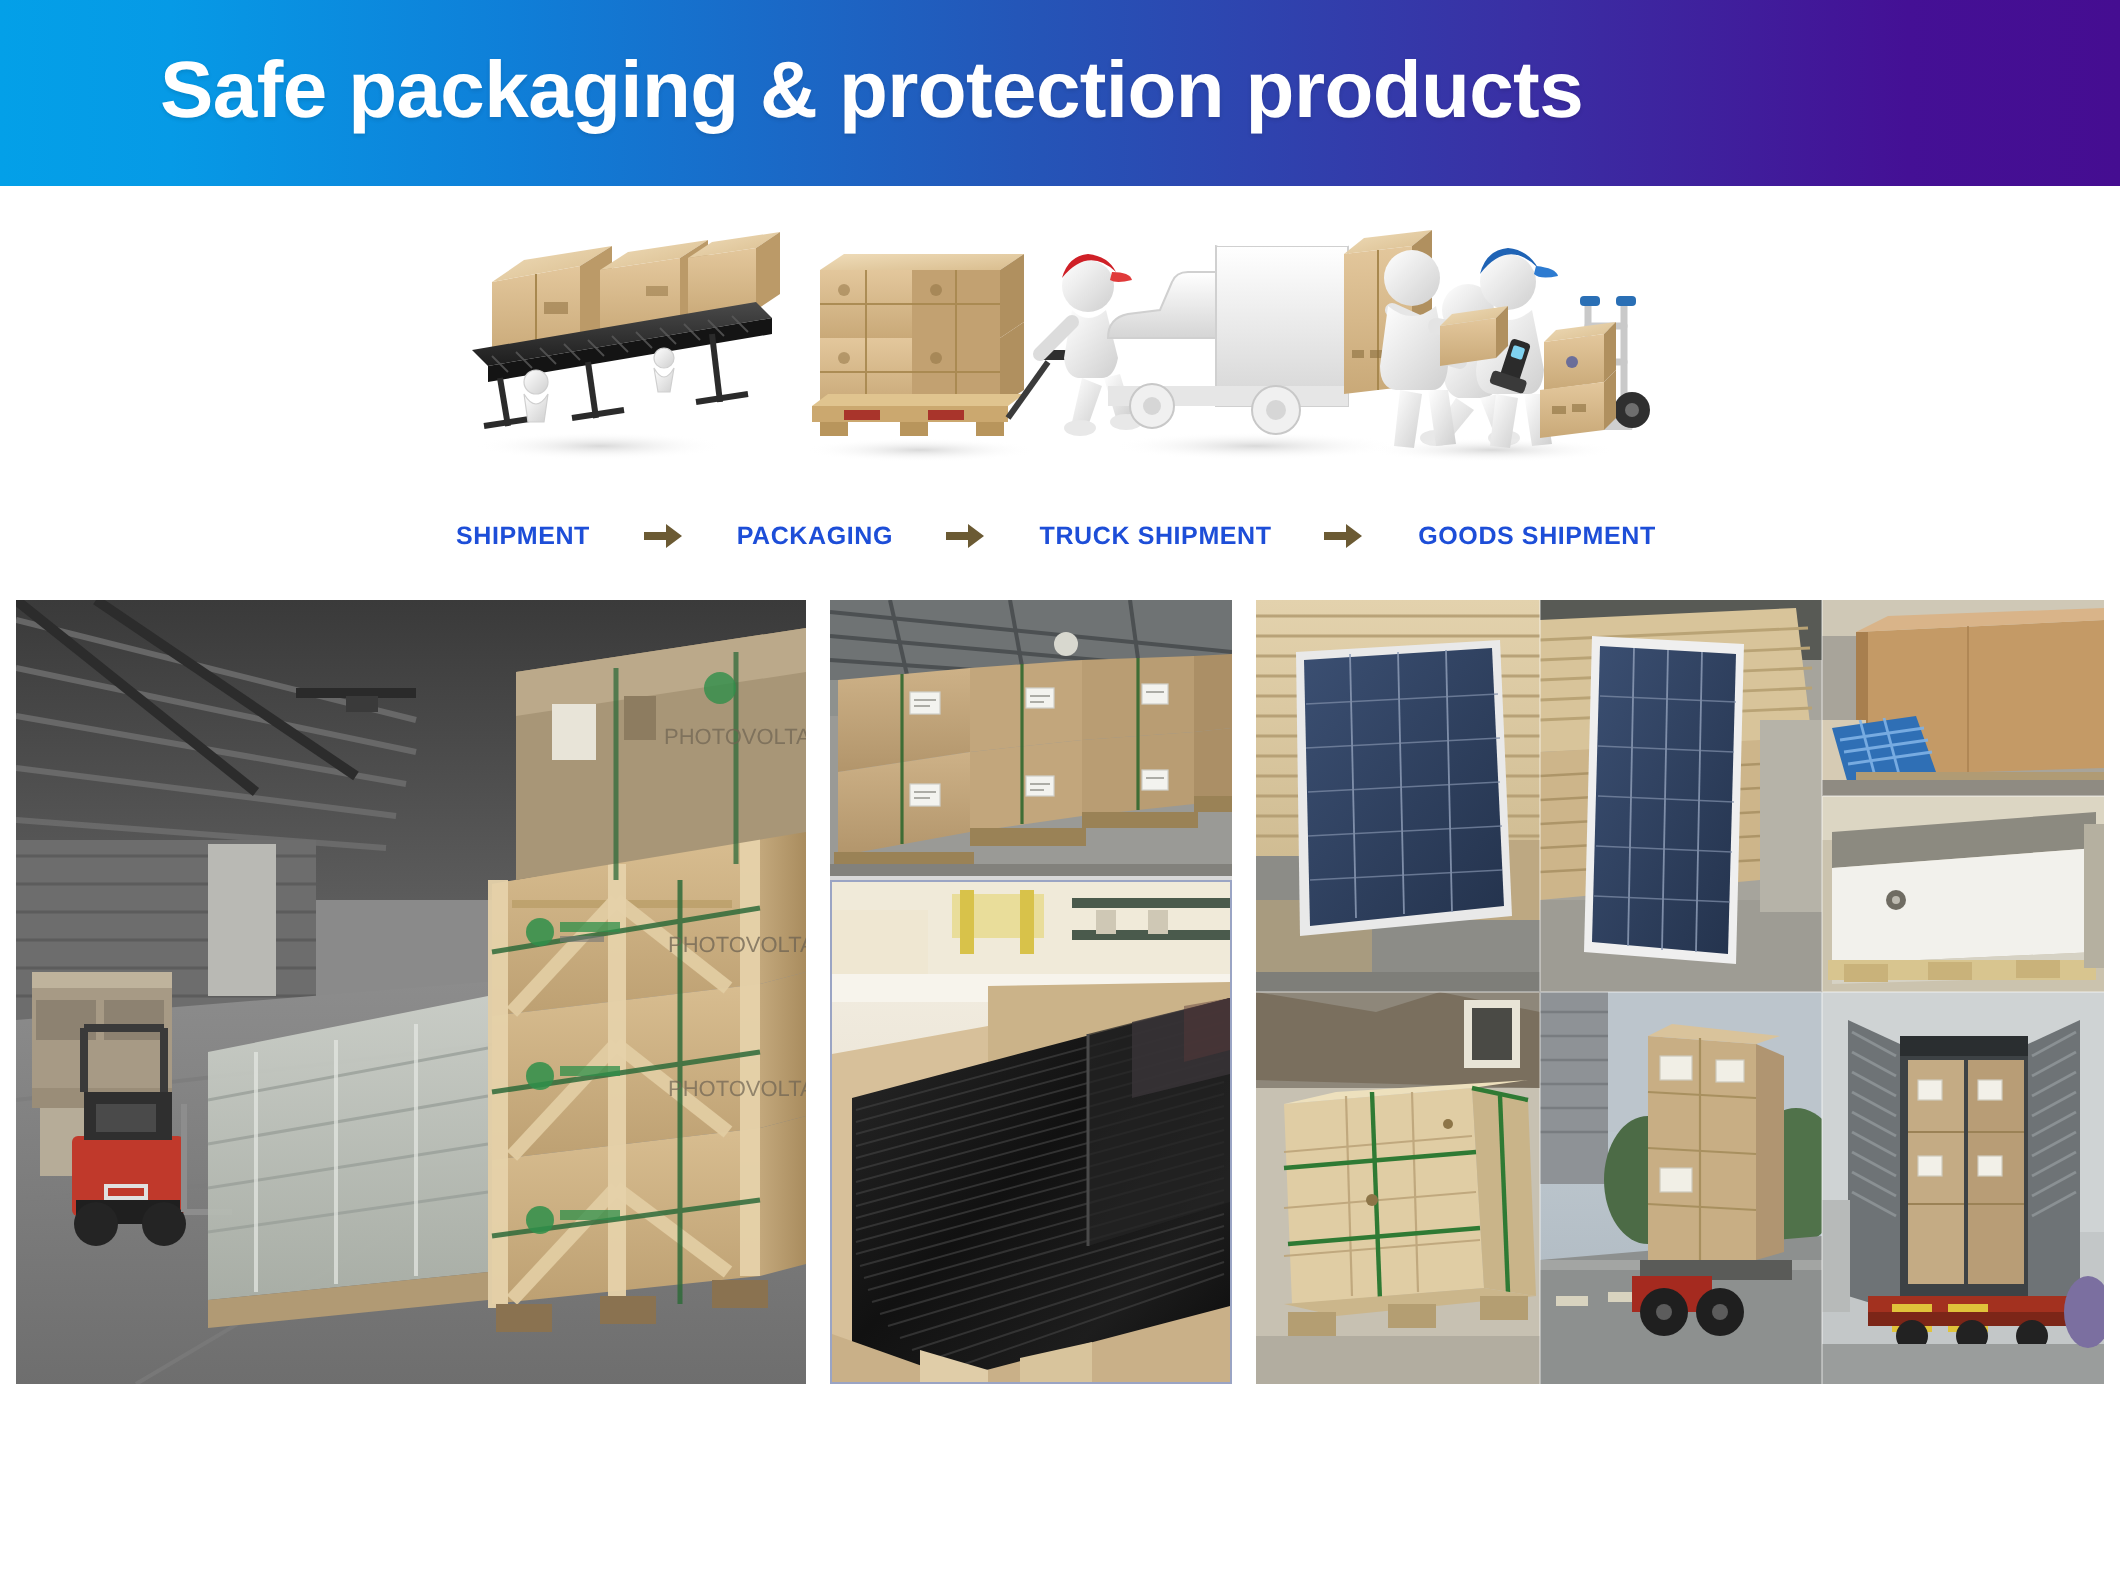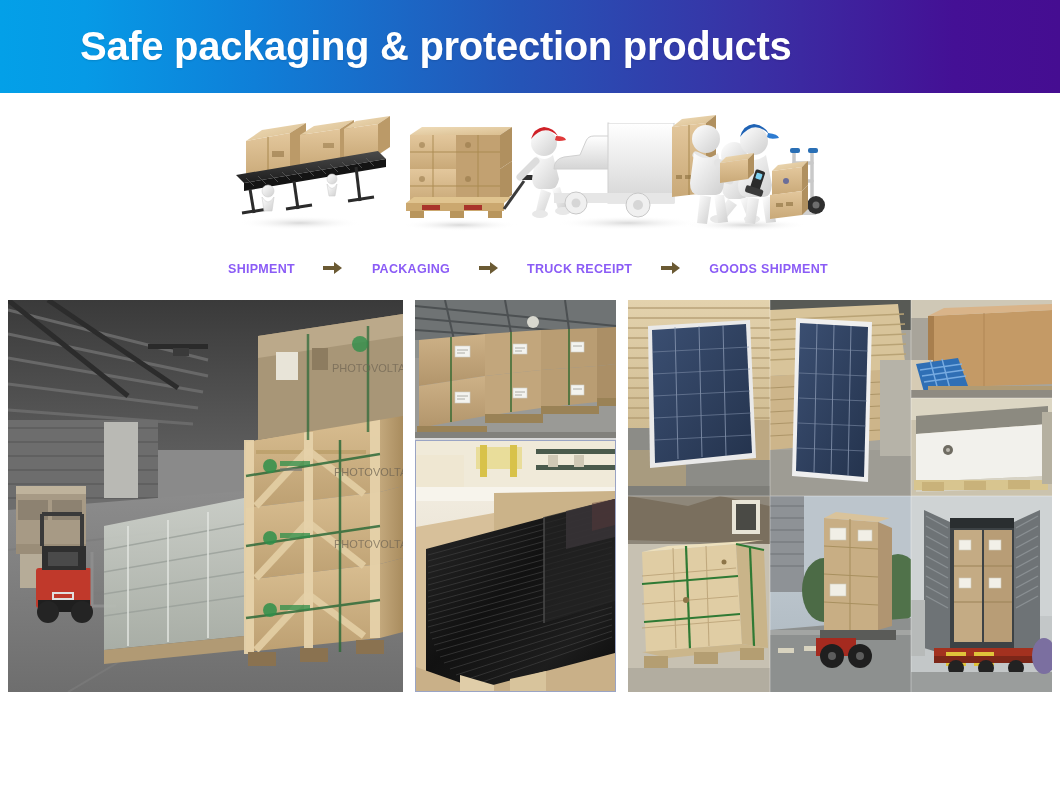--- a/index.html
+++ b/index.html
@@ -45,21 +45,21 @@
     position:absolute;left:228px;top:12px;width:600px;height:185px;
   }
   .process-art{
     position:absolute;left:0;top:0;width:600px;height:128px;
   }
   .process-labels{
     position:absolute;left:0;top:152px;width:600px;height:22px;
     display:flex;align-items:center;justify-content:space-between;
   }
   .plabel{
-    font-size:12.5px;font-weight:bold;color:#8b5cf6;
+    font-size:12.5px;font-weight:bold;color:#1d4ed8;
     letter-spacing:.3px;white-space:nowrap;
     font-family:"Liberation Sans","DejaVu Sans",sans-serif;
   }
   .parrow{
     width:20px;height:14px;flex:0 0 auto;
   }
   .step-cell{flex:0 0 auto;text-align:center;}
 
   
   .photo-row{
@@ -338,21 +338,21 @@
 
       <div class="step-cell">
         <span class="plabel">PACKAGING</span>
       </div>
 
       <svg class="parrow" viewBox="0 0 20 14">
         <path d="M0 5 L11 5 L11 1 L19 7 L11 13 L11 9 L0 9 Z" fill="#6b5a33"></path>
       </svg>
 
       <div class="step-cell">
-        <span class="plabel">TRUCK RECEIPT</span>
+        <span class="plabel">TRUCK SHIPMENT</span>
       </div>
 
       <svg class="parrow" viewBox="0 0 20 14">
         <path d="M0 5 L11 5 L11 1 L19 7 L11 13 L11 9 L0 9 Z" fill="#6b5a33"></path>
       </svg>
 
       <div class="step-cell">
         <span class="plabel">GOODS SHIPMENT</span>
       </div>
     </div>

